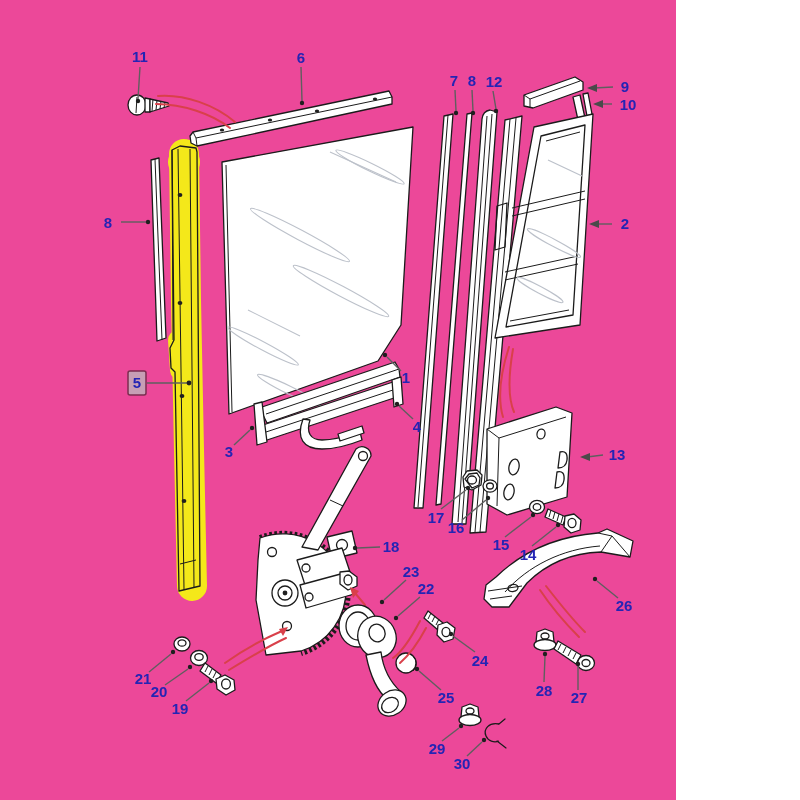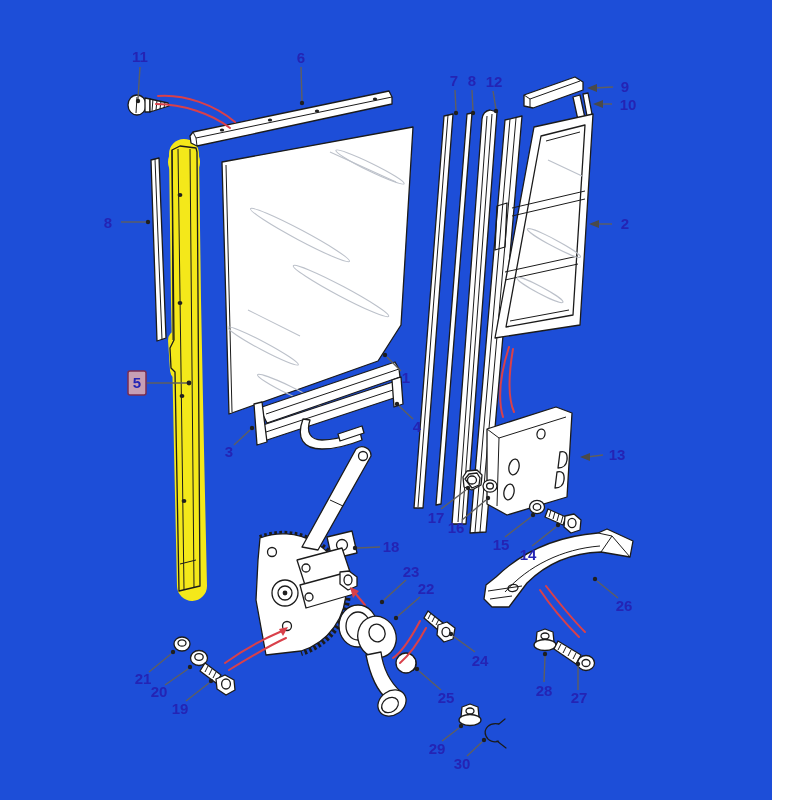--- a/index.html
+++ b/index.html
@@ -1,16 +1,16 @@
 <!DOCTYPE html>
 <html><head>
 <meta charset="utf-8">
 <style>
   html,body{margin:0;padding:0;background:#fff;}
-  .stage{position:relative;width:772px;height:800px;background:#1d4ed8;overflow:hidden;
+  .stage{position:relative;width:676px;height:800px;background:#ec4899;overflow:hidden;
          font-family:"Liberation Sans",sans-serif;}
   svg{display:block;}
   .outline{fill:#ffffff;stroke:#1b1b1b;stroke-width:1.3;stroke-linejoin:round;}
   .nofill{fill:none;stroke:#1b1b1b;stroke-width:1.3;stroke-linejoin:round;}
   .line{fill:none;stroke:#1b1b1b;stroke-width:1.2;stroke-linecap:round;}
   .thin{fill:none;stroke:#1b1b1b;stroke-width:1;}
   .streak{fill:none;stroke:#bcc1ca;stroke-width:1.1;}
   .leader{stroke:#5f5f5f;stroke-width:1.4;fill:none;}
   .dot{fill:#1f1f1f;}
   .hole{fill:#1f1f1f;}

